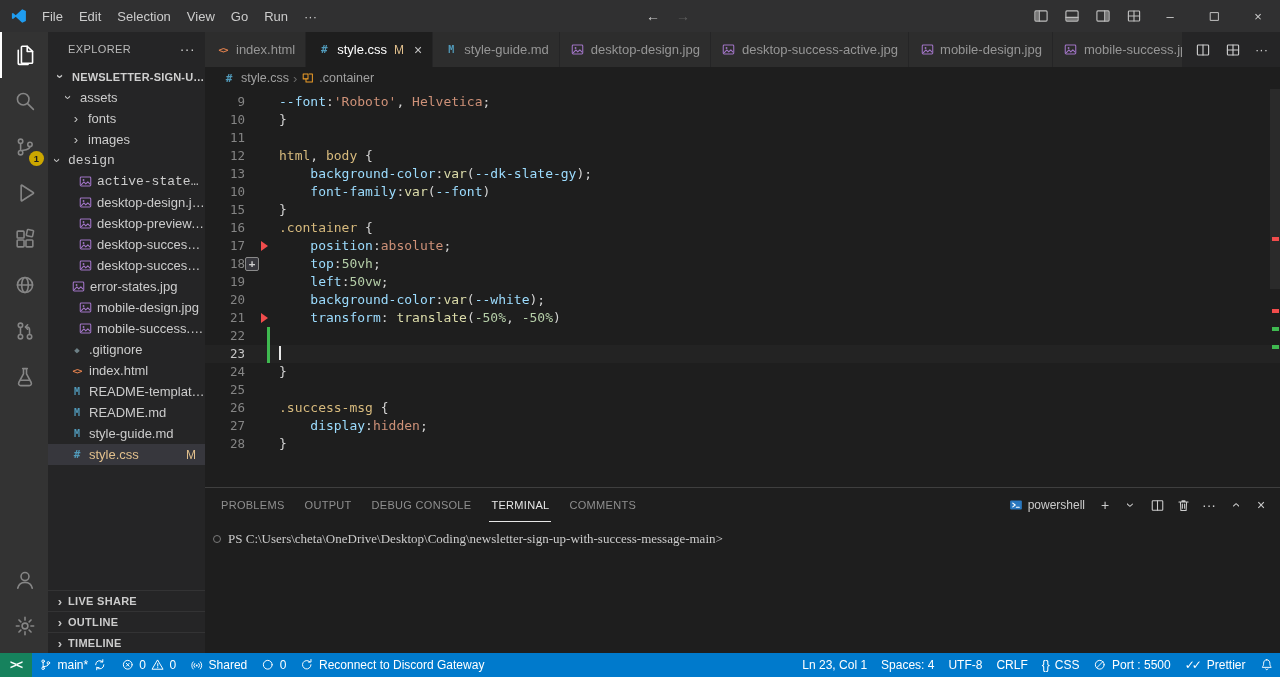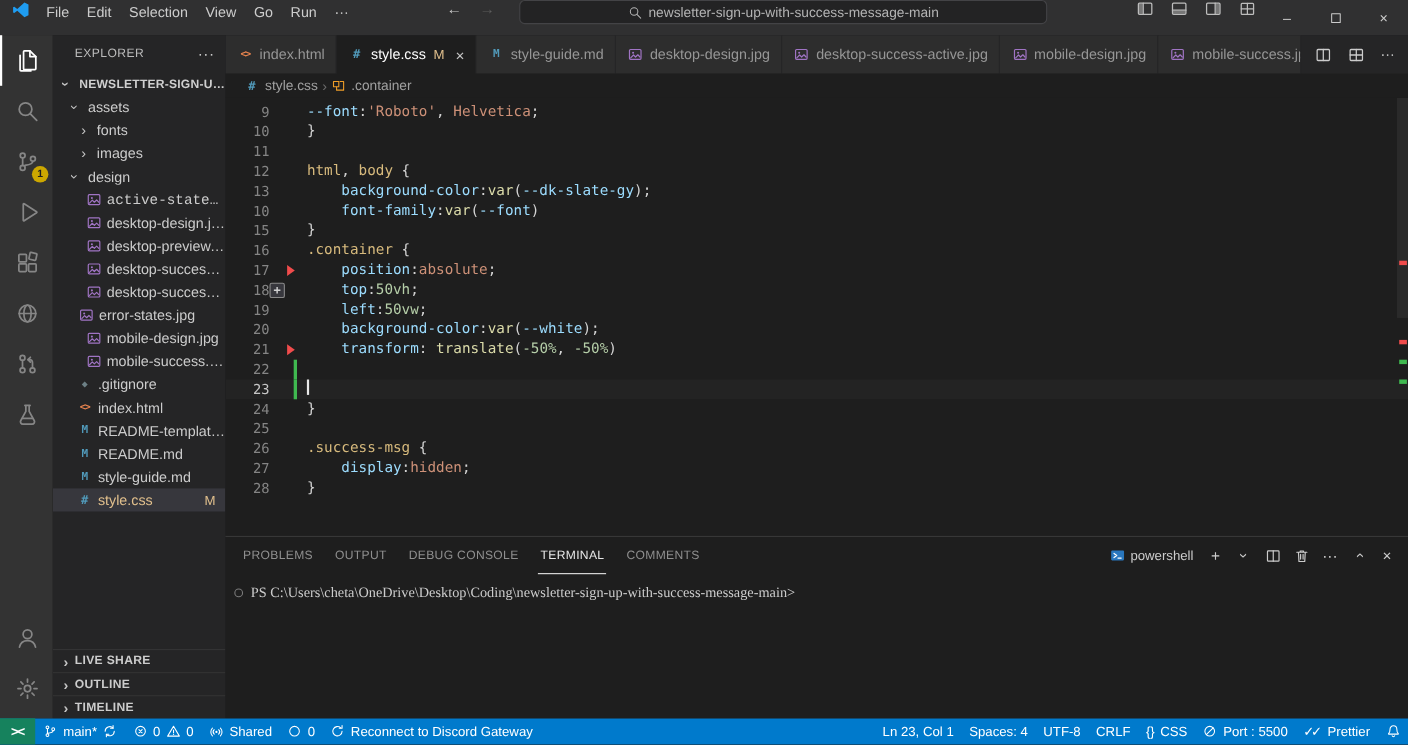--- a/index.html
+++ b/index.html
@@ -8,21 +8,21 @@
 .ic{width:16px;height:16px;display:block}
 .ic *{fill:none;stroke:currentColor;stroke-width:1.15;stroke-linecap:round;stroke-linejoin:round}
 .ic .f{fill:currentColor;stroke:none}
 .ic .wh{fill:none;stroke:#fff;stroke-width:1.3}
 .icw{display:flex;align-items:center;justify-content:center}
 .tico{display:inline-block;line-height:1}
 .tico-chevron-down{transform:rotate(90deg)}
 .tico-chevron-up{transform:rotate(-90deg)}
 .tico-double-check{letter-spacing:-3px;padding-right:3px}
 
-.titlebar{height:32px;background:var(--titlebar-bg,#303031);display:flex;align-items:flex-start;padding-left:10px}
+.titlebar{height:32px;background:var(--titlebar-bg,#303031);display:flex;align-items:center;padding-left:10px}
 .vscode-logo{width:18px;height:18px;margin-right:6px;color:#1f9cf0;flex:0 0 18px}
 .menus{display:flex;align-items:center}
 .menu-item{padding:3px 8px;border-radius:4px;color:#cccccc;font-size:13px;white-space:nowrap}
 .tb-spacer{flex:1}
 .nav-arrows{display:flex;gap:16px;font-size:14px;color:#cccccc;margin-right:22px}
 .nav-arrows .dim{color:#5d5d5d}
 .search-box{width:480px;height:22px;background:#232324;border:1px solid #434346;border-radius:5px;
   display:flex;align-items:center;justify-content:center;gap:6px;color:#b3b3b3;font-size:12.5px}
 .search-box .ic{width:13px;height:13px}
 .tb-icons{display:flex;gap:15px;margin:0 6px 0 0;color:#bdbdbd}
@@ -136,29 +136,20 @@
       <div class="menu-item">View</div>
       <div class="menu-item">Go</div>
       <div class="menu-item">Run</div>
       <div class="menu-item">···</div>
     </nav>
   <div class="tb-spacer"></div>
   <div class="nav-arrows">
     <span>←</span>
     <span class="dim">→</span>
   </div>
-  <div class="search-box">
-    <span class="icw">
-      <svg class="ic" viewBox="0 0 16 16">
-          <circle cx="6.7" cy="6.7" r="4.2"></circle>
-          <path d="M9.9 9.9l4.2 4.2"></path>
-        </svg>
-    </span>
-    <span>newsletter-sign-up-with-success-message-main</span>
-  </div>
   <div class="tb-spacer"></div>
   <div class="tb-icons">
       <div class="tb-ic">
         <span class="icw">
           <svg class="ic" viewBox="0 0 16 16">
             <rect x="1.9" y="2.9" width="12.2" height="10.2" rx="1"></rect>
             <path d="M6.3 2.9v10.2"></path>
             <path class="f" opacity=".5" d="M2.4 3.4h3.4v9.2H2.4z"></path>
           </svg>
         </span>
@@ -320,21 +311,21 @@
           <span class="tree-label">assets</span>
         </div>
         <div class="tree-row" style="padding-left: 20px;">
           <span class="chev">›</span>
           <span class="tree-label">fonts</span>
         </div>
         <div class="tree-row" style="padding-left: 20px;">
           <span class="chev">›</span>
           <span class="tree-label">images</span>
         </div>
-        <div class="tree-row" style="padding-left: 12px;">
+        <div class="tree-row" style=" font-family: Liberation Mono, monospace;">
           <span class="chev down">›</span>
           <span class="tree-label">design</span>
         </div>
         <div class="tree-row" style="padding-left: 20px; font-family: Liberation Mono, monospace;">
           <span class="chev-blank"></span>
           <span class="fi">
             <svg class="ic" viewBox="0 0 16 16">
               <rect x="2.4" y="3.2" width="11.2" height="9.6" rx="1"></rect>
               <circle class="f" cx="5.9" cy="6.4" r="1"></circle>
               <path d="M3.6 11.3l2.7-2.8 2 2 2.2-2.2 2.1 2.2"></path>

